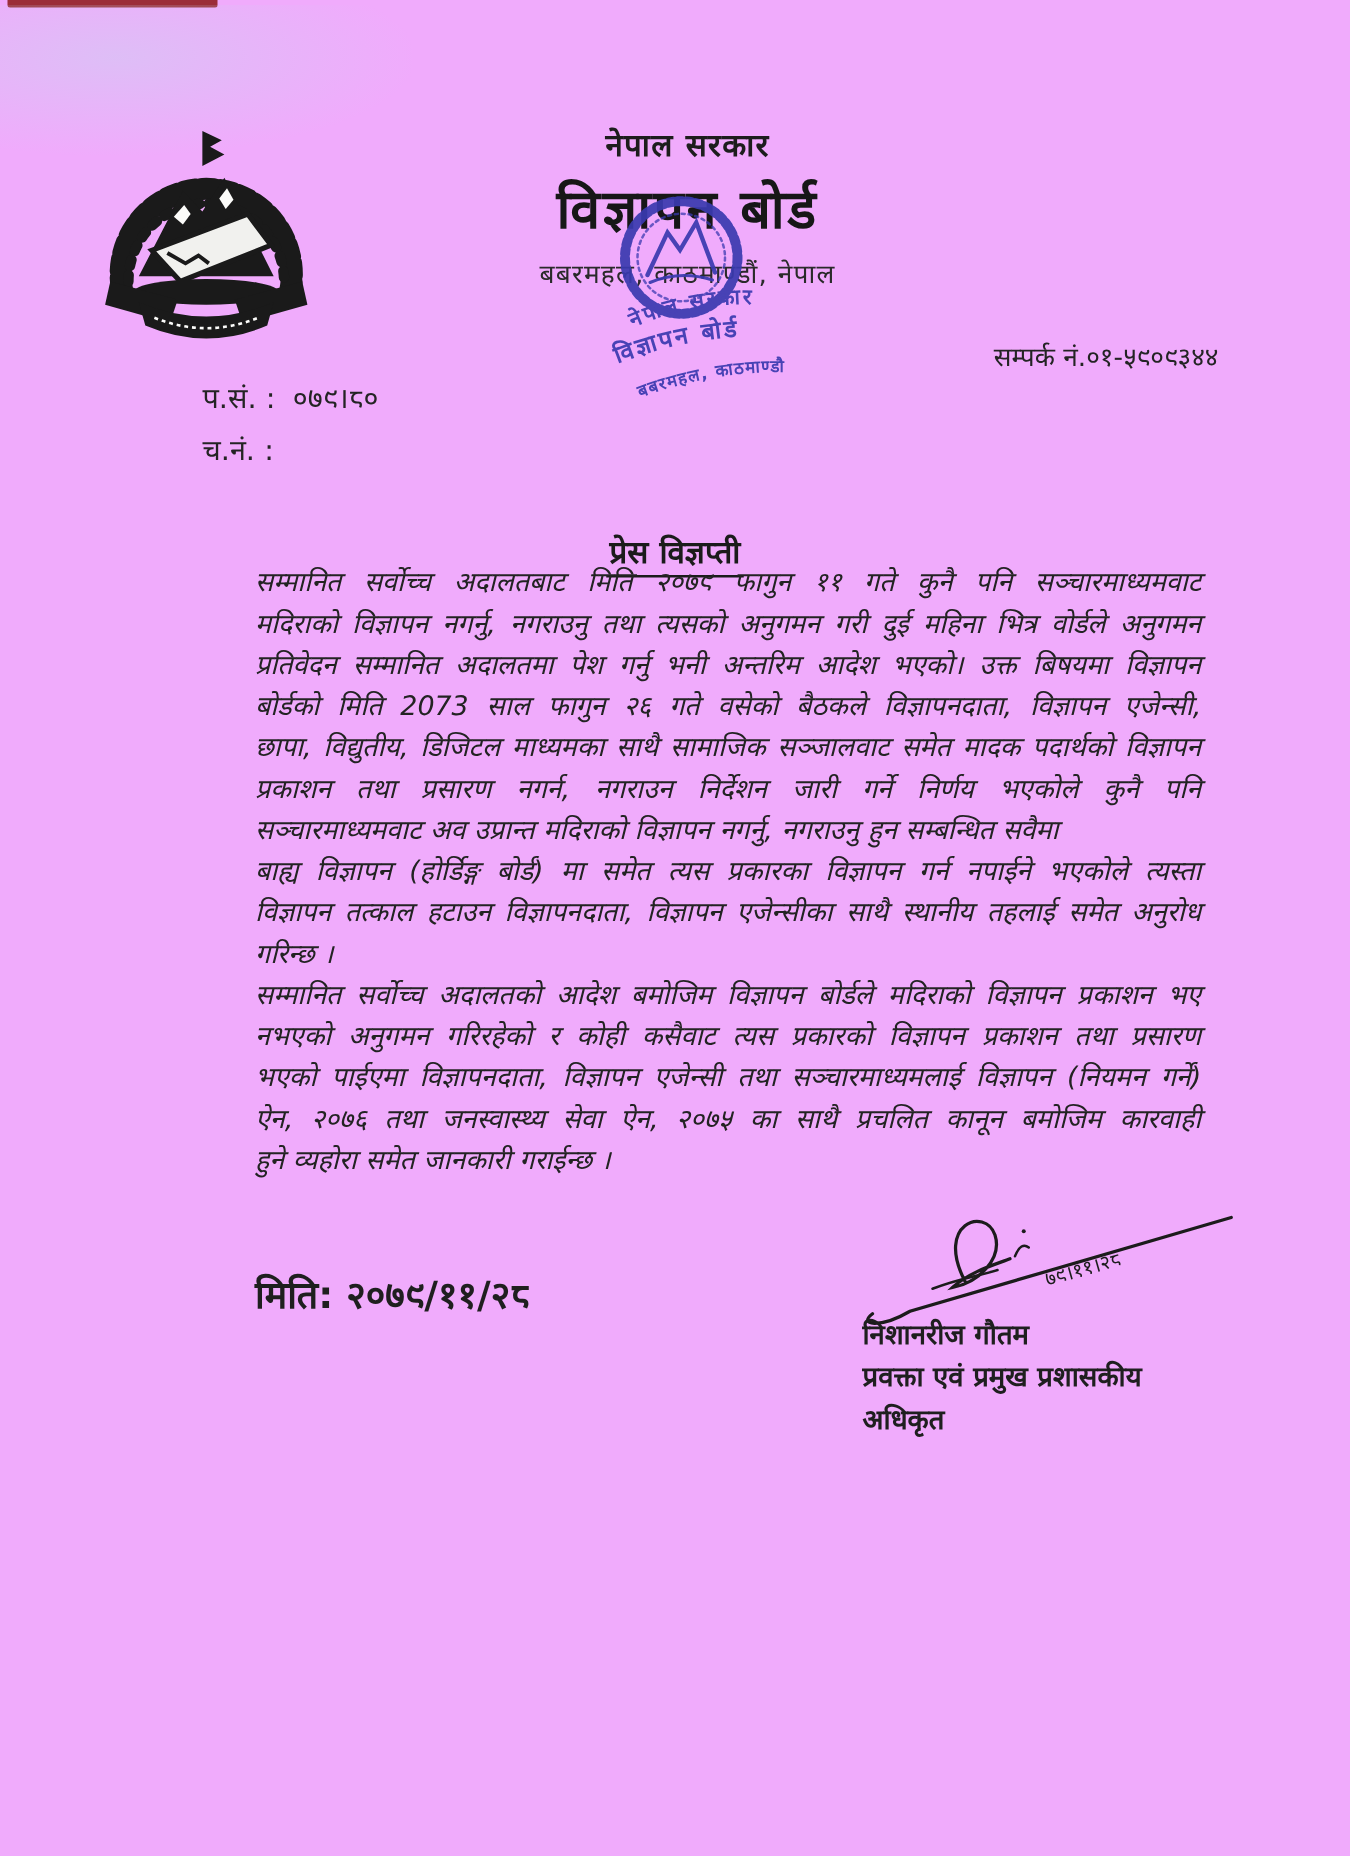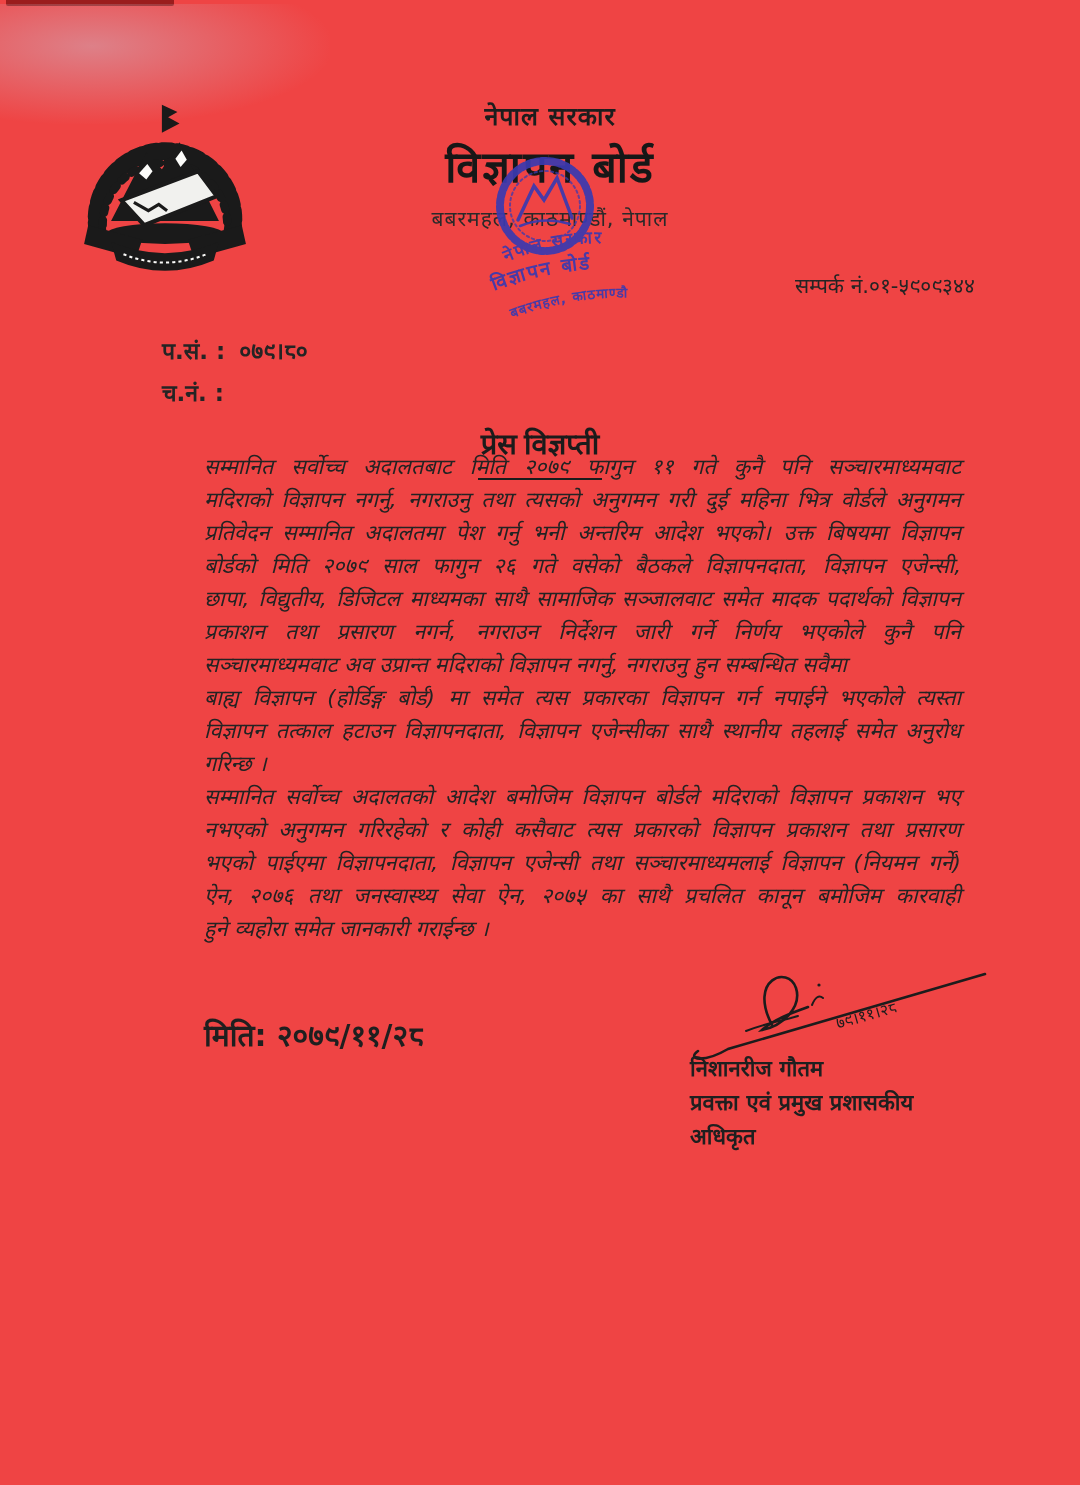--- a/index.html
+++ b/index.html
@@ -1,21 +1,21 @@
 <!DOCTYPE html>
 <html lang="ne"><head>
 <meta charset="utf-8">
 <style>
   * { margin:0; padding:0; box-sizing:border-box; }
   html,body { background:#e9e9e9; }
   .page {
     position:relative;
     width:1080px; height:1485px;
     margin:0 auto;
-    background:#ef4444;
+    background:#f0abfc;
     font-family:"DejaVu Sans", sans-serif;
     color:#222;
     overflow:hidden;
   }
   .scan-tint {
     position:absolute; left:0; top:4px; width:330px; height:120px;
     background:radial-gradient(ellipse at 28% 35%, rgba(195,218,238,.40), rgba(195,218,238,0) 72%);
     pointer-events:none;
   }
   .red-strip {
@@ -24,26 +24,26 @@
   }
   .emblem { position:absolute; left:82px; top:96px; width:166px; height:192px; }
   .header-block {
     position:absolute; left:320px; top:98px; width:460px; text-align:center;
   }
   .gov-line  { font-size:25px; font-weight:bold; letter-spacing:1px; color:#1d1d1d; }
   .office-line { font-size:43px; font-weight:bold; letter-spacing:2px; margin-top:4px; color:#171717; }
   .addr-line { font-size:21px; font-weight:500; letter-spacing:1px; margin-top:9px; color:#2a2a2a; }
   .stamp { position:absolute; left:468px; top:148px; width:256px; height:176px; opacity:.92; }
   .contact-line { position:absolute; left:795px; top:233px; font-size:21px; font-weight:500; color:#242424;margin-top:38px; }
-  .ref-block { position:absolute; left:162px; top:298px; font-size:23px; font-weight:700; line-height:42px; color:#242424;margin-top:32px; }
+  .ref-block { position:absolute; left:162px; top:298px; font-size:23px; font-weight:400; line-height:42px; color:#242424; }
   .ref-row .val { margin-left:14px; }
   .press-title-wrap { position:absolute; left:0; top:423px; width:1080px; text-align:center; }
   .press-title {
-    display:inline-block; font-size:29px; font-weight:bold; color:#1b1b1b;
-    border-bottom:2.5px solid #1b1b1b; padding:0 3px 16px;font-family:Liberation Serif, serif;
+    display:inline-block; font-size:25px; font-weight:bold; color:#1b1b1b;
+    border-bottom:2.5px solid #1b1b1b; padding:0 3px 3px;
   }
   .body-text {
     position:absolute; left:204px; top:450px; width:757px;
     font-size:21.5px; font-weight:500; line-height:33px; color:#232323;font-style:italic;
   }
   .para .line { text-align:justify; text-align-last:justify; }
   .para .line:last-child { text-align-last:left; }
   .date-line { position:absolute; left:204px; top:1014px; font-size:30px; font-weight:bold; color:#1f1f1f; }
   .signature-svg { position:absolute; left:680px; top:963px; width:320px; height:106px; }
   .signer-block {
@@ -124,21 +124,21 @@
 
   <div class="press-title-wrap">
     <span class="press-title">प्रेस विज्ञप्ती</span>
   </div>
 
   <div class="body-text">
     <div class="para">
         <div class="line">सम्मानित सर्वोच्च अदालतबाट मिति २०७९ फागुन ११ गते कुनै पनि सञ्चारमाध्यमवाट</div>
         <div class="line">मदिराको विज्ञापन नगर्नु, नगराउनु तथा त्यसको अनुगमन गरी दुई महिना भित्र वोर्डले अनुगमन</div>
         <div class="line">प्रतिवेदन सम्मानित अदालतमा पेश गर्नु भनी अन्तरिम आदेश भएको। उक्त बिषयमा विज्ञापन</div>
-        <div class="line">बोर्डको मिति २०७९ साल फागुन २६ गते वसेको बैठकले विज्ञापनदाता, विज्ञापन एजेन्सी,</div>
+        <div class="line">बोर्डको मिति 2073 साल फागुन २६ गते वसेको बैठकले विज्ञापनदाता, विज्ञापन एजेन्सी,</div>
         <div class="line">छापा, विद्युतीय, डिजिटल माध्यमका साथै सामाजिक सञ्जालवाट समेत मादक पदार्थको विज्ञापन</div>
         <div class="line">प्रकाशन तथा प्रसारण नगर्न, नगराउन निर्देशन जारी गर्ने निर्णय भएकोले कुनै पनि</div>
         <div class="line">सञ्चारमाध्यमवाट अव उप्रान्त मदिराको विज्ञापन नगर्नु, नगराउनु हुन सम्बन्धित सवैमा</div>
       </div>
     <div class="para">
         <div class="line">बाह्य विज्ञापन (होर्डिङ्ग बोर्ड) मा समेत त्यस प्रकारका विज्ञापन गर्न नपाईने भएकोले त्यस्ता</div>
         <div class="line">विज्ञापन तत्काल हटाउन विज्ञापनदाता, विज्ञापन एजेन्सीका साथै स्थानीय तहलाई समेत अनुरोध</div>
         <div class="line">गरिन्छ ।</div>
       </div>
     <div class="para">

